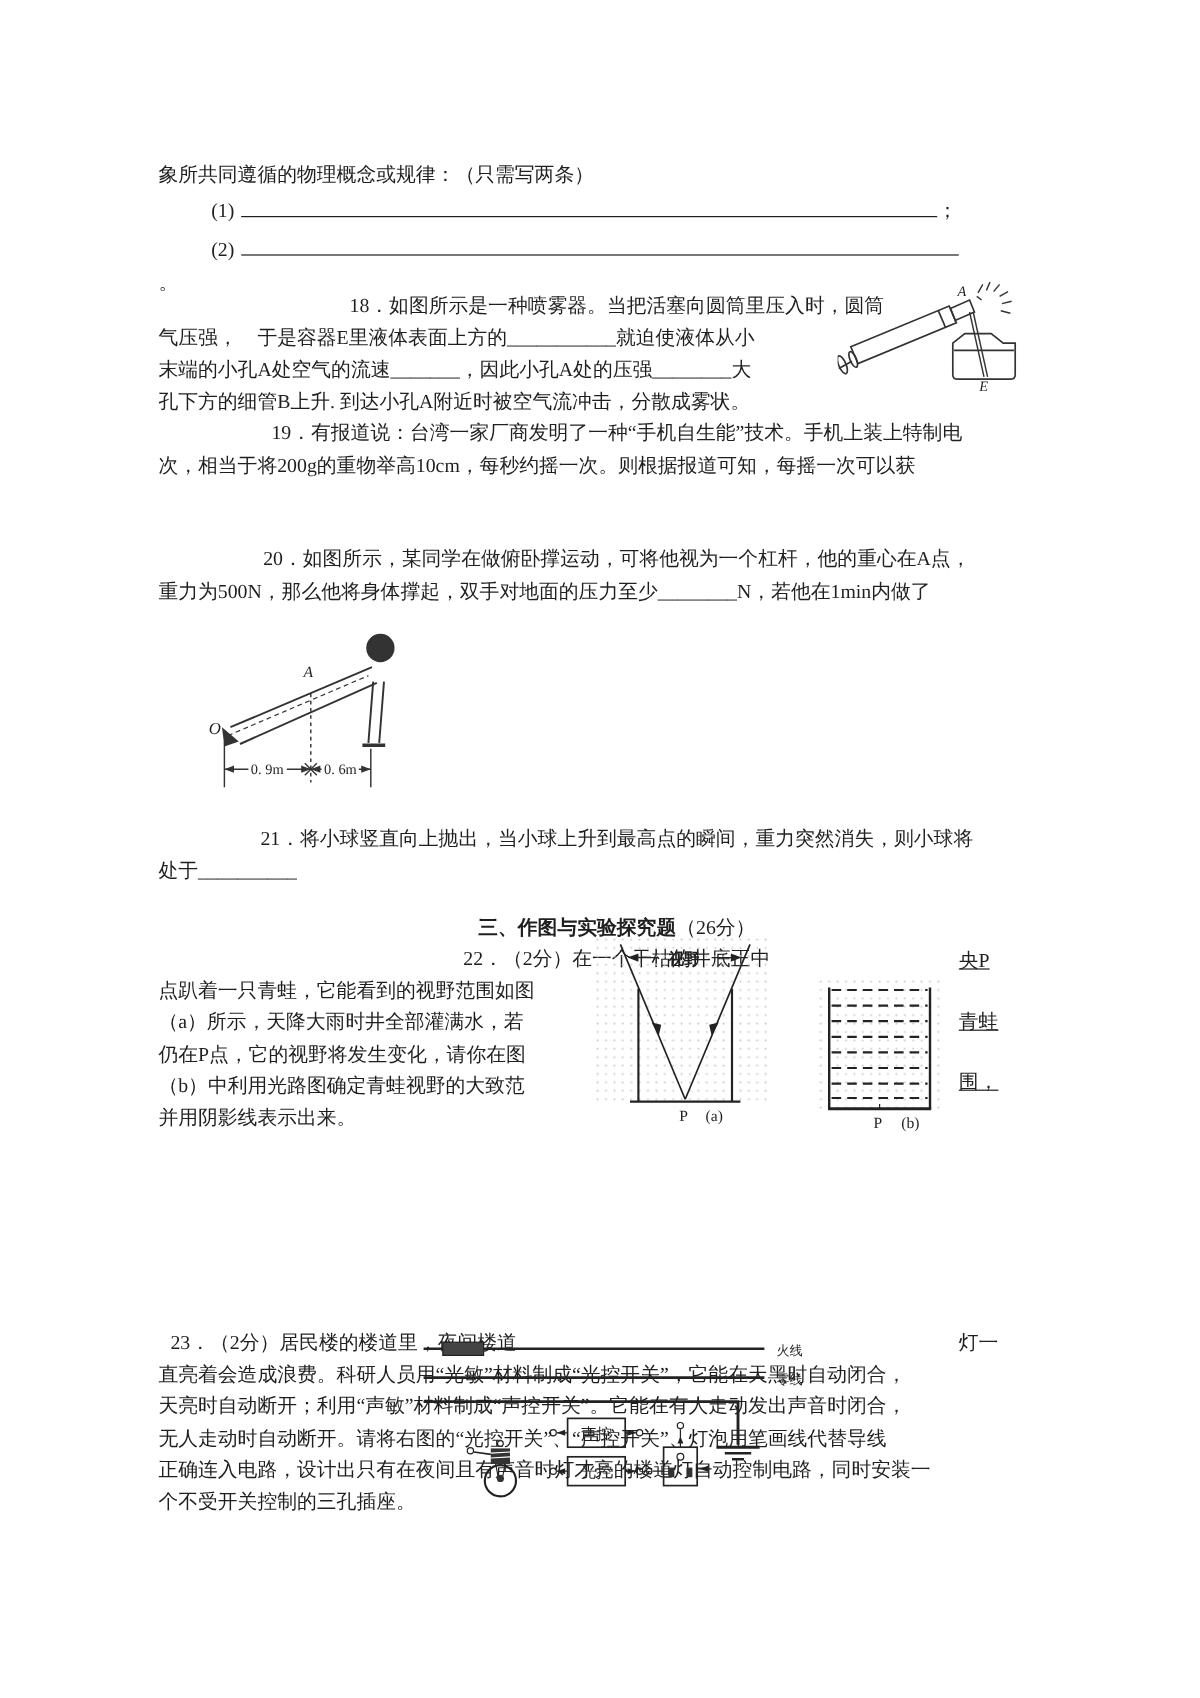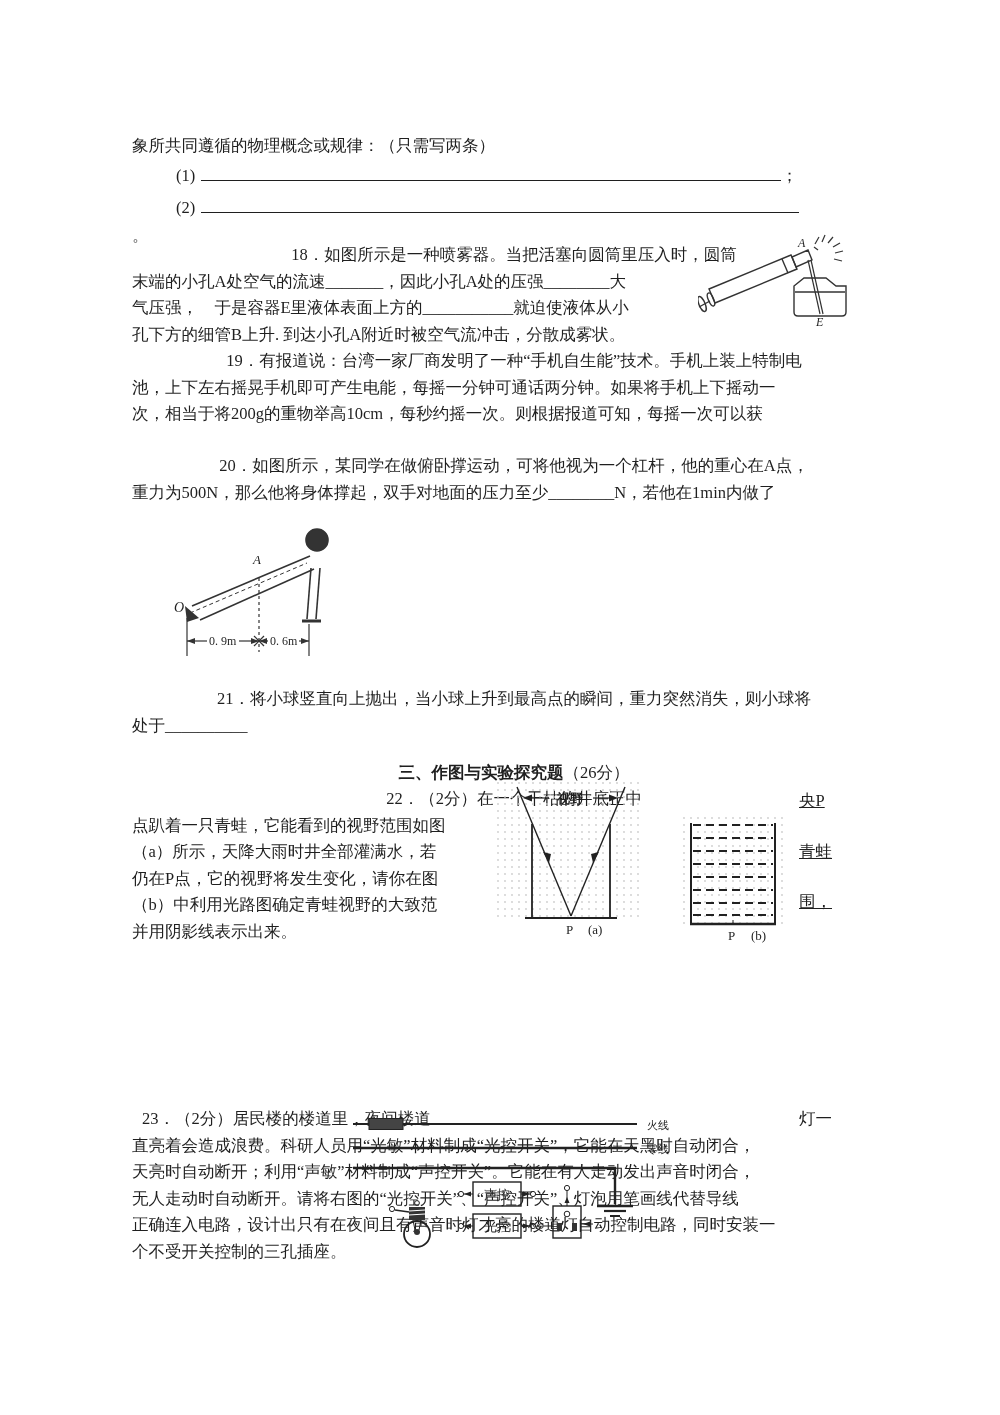--- a/index.html
+++ b/index.html
@@ -32,22 +32,22 @@
       <span>(1)</span><span class="uline"></span><span>；</span>
     </div>
     <div class="ln blankrow">
       <span>(2)</span><span class="uline w2"></span>
     </div>
     <div class="ln" style="line-height:24px">。</div>
   </section>
 
   <section class="blk" style="top:242px">
     <div class="ln ind">18．如图所示是一种喷雾器。当把活塞向圆筒里压入时，圆筒</div>
+    <div class="ln">气压强，　于是容器E里液体表面上方的___________就迫使液体从小</div>
     <div class="ln">末端的小孔A处空气的流速_______，因此小孔A处的压强________大</div>
-    <div class="ln">气压强，　于是容器E里液体表面上方的___________就迫使液体从小</div>
     <div class="ln">孔下方的细管B上升. 到达小孔A附近时被空气流冲击，分散成雾状。</div>
   </section>
 
   <svg class="fig" style="left:698px;top:234px" width="162" height="92" viewBox="0 0 162 92">
     <g stroke="#333" fill="none" stroke-width="1.4">
       <polygon points="11,55 93,21 99,35 17,69"></polygon>
       <line x1="84" y1="25" x2="90" y2="39"></line>
       <polygon points="94,23 110,16 114,26 98,33"></polygon>
       <line x1="1" y1="73" x2="12" y2="67"></line>
       <ellipse cx="4" cy="70" rx="3" ry="8" transform="rotate(-23 4 70)"></ellipse>
@@ -67,21 +67,20 @@
       <line x1="97" y1="58" x2="147" y2="58"></line>
       <line x1="122" y1="80" x2="110" y2="26" stroke-width="1.2"></line>
       <line x1="125" y1="80" x2="113" y2="26" stroke-width="1.2"></line>
     </g>
     <text x="100" y="13" font-size="12" font-style="italic">A</text>
     <text x="118" y="92" font-size="12" font-style="italic">E</text>
   </svg>
 
   <section class="blk" style="top:348px">
     <div class="ln ind">19．有报道说：台湾一家厂商发明了一种“手机自生能”技术。手机上装上特制电</div>
-    <div class="ln">池，上下左右摇晃手机即可产生电能，每摇一分钟可通话两分钟。如果将手机上下摇动一</div>
     <div class="ln">次，相当于将200g的重物举高10cm，每秒约摇一次。则根据报道可知，每摇一次可以获</div>
   </section>
 
   <section class="blk" style="top:453px">
     <div class="ln ind">20．如图所示，某同学在做俯卧撑运动，可将他视为一个杠杆，他的重心在A点，</div>
     <div class="ln">重力为500N，那么他将身体撑起，双手对地面的压力至少________N，若他在1min内做了</div>
   </section>
 
   <svg class="fig" style="left:173px;top:526px" width="262" height="142" viewBox="0 0 262 142">
     <g stroke="#333" stroke-width="1.6" fill="none">

